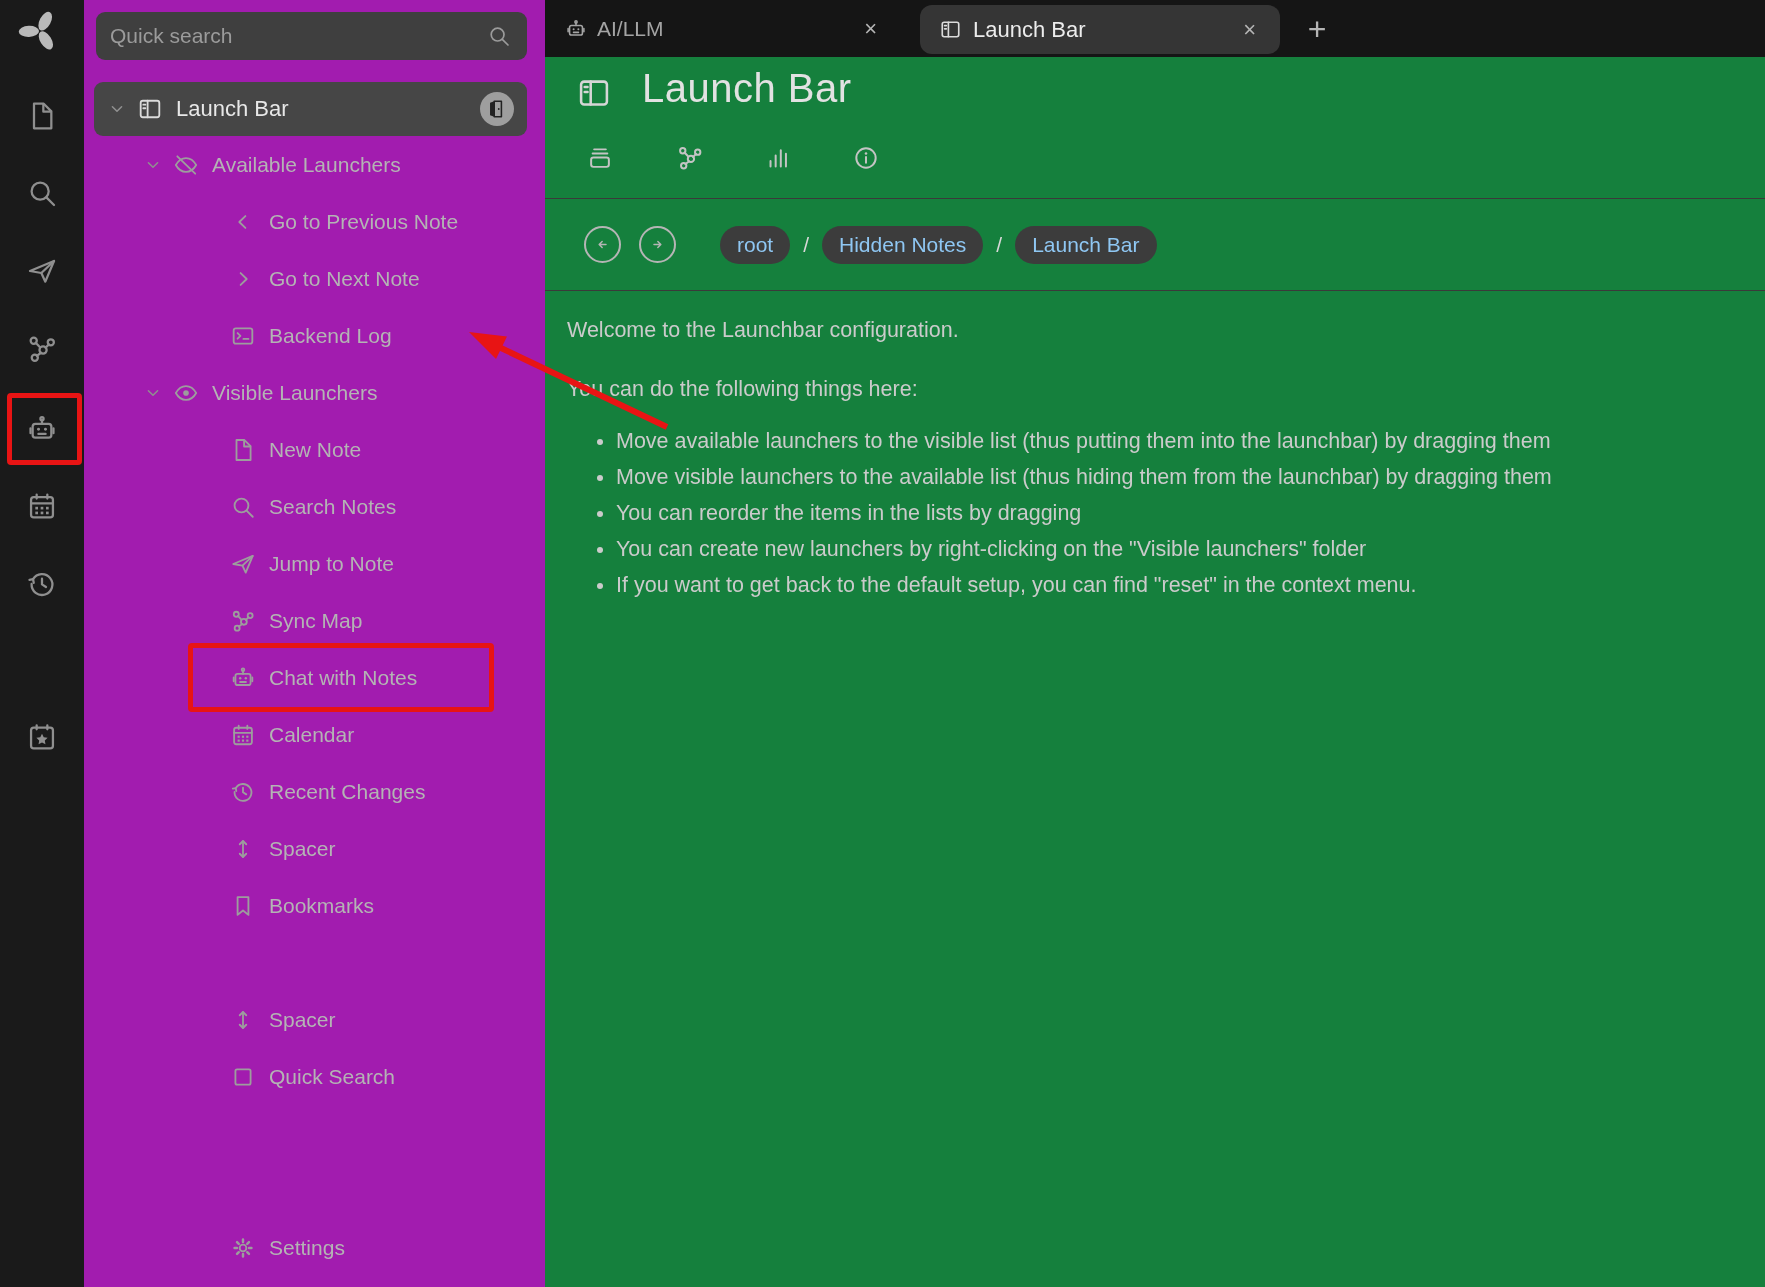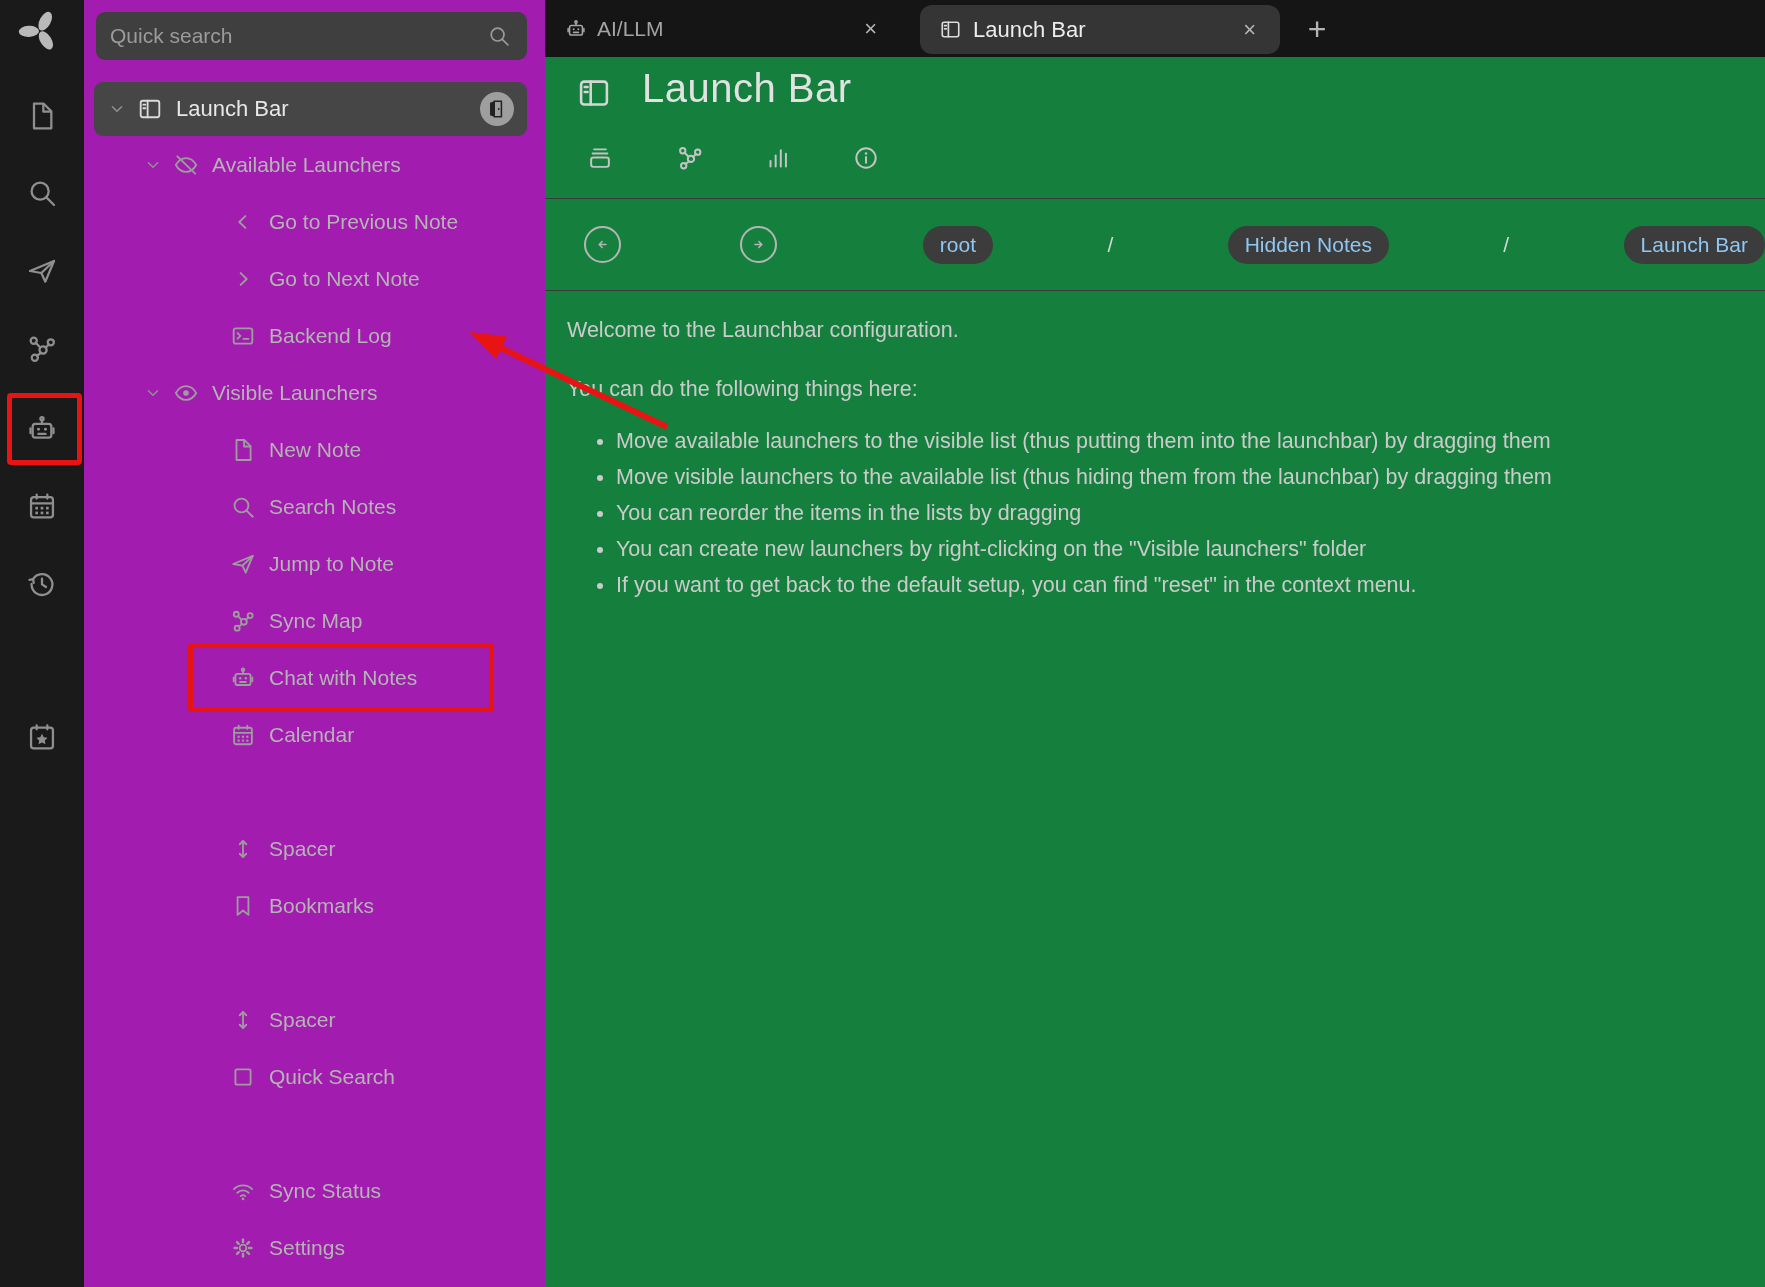--- a/index.html
+++ b/index.html
@@ -52,21 +52,21 @@
   #newtab { position:absolute; left:752px; top:9px; width:40px; height:40px; display:flex; align-items:center;
             justify-content:center; color:#b5b5b5; font-size:32px; cursor:pointer; }
 
   #title-row { position:absolute; left:0; top:66px; display:flex; align-items:center; }
   #title-icon { width:36px; height:36px; color:#d6d6d6; margin:8px 0 0 31px; }
   #page-title { color:#e2e2e2; font-size:40px; font-weight:400; margin-left:30px; letter-spacing:.5px; }
   .ribbon { position:absolute; top:144px; width:44px; height:30px; color:#c4c4c4; cursor:pointer; }
   .ribbon svg { width:28px; height:28px; margin:auto; }
 
   #crumb-row { position:absolute; left:0; top:198px; width:1220px; height:93px; border-top:1px solid #3a3a3a;
-               border-bottom:1px solid #3a3a3a; display:flex; align-items:center; padding-left:39px;justify-content:space-between; }
+               border-bottom:1px solid #3a3a3a; display:flex; align-items:center; padding-left:39px; }
   .nav-circle { width:37px; height:37px; border-radius:50%; border:2.5px solid #b5b5b5; color:#b5b5b5;
                 display:flex; align-items:center; justify-content:center; cursor:pointer; flex:0 0 auto; }
   .nav-circle svg { width:21px; height:21px; }
   #crumb-back { margin-right:18px; }
   #crumb-fwd { margin-right:44px; }
   .crumb-pill { height:38px; background:#3c3c3c; border-radius:19px; color:#8fc7f3; font-size:21px;
                 display:flex; align-items:center; padding:0 17px; cursor:pointer; flex:0 0 auto; }
   .crumb-sep { color:#d8d8d8; font-size:21px; margin:0 13px; }
 
   #note-body { position:absolute; left:0; top:291px; width:1220px; padding:27px 30px 0 22px; color:#cbcbcb;
@@ -411,20 +411,26 @@
         <use href="#i-robot"></use>
       </svg>
     <span>Chat with Notes</span>
   </div>
   <div class="trow lvl2" style="top:706px">
     <svg class="ticon">
         <use href="#i-calendar"></use>
       </svg>
     <span>Calendar</span>
   </div>
+  <div class="trow lvl2" style="top:763px">
+    <svg class="ticon">
+        <use href="#i-history"></use>
+      </svg>
+    <span>Recent Changes</span>
+  </div>
   <div class="trow lvl2" style="top:820px">
     <svg class="ticon">
         <use href="#i-updown"></use>
       </svg>
     <span>Spacer</span>
   </div>
   <div class="trow lvl2" style="top:877px">
     <svg class="ticon">
         <use href="#i-bookmark"></use>
       </svg>
@@ -434,26 +440,20 @@
     <svg class="ticon">
         <use href="#i-updown"></use>
       </svg>
     <span>Spacer</span>
   </div>
   <div class="trow lvl2" style="top:1048px">
     <svg class="ticon">
         <use href="#i-square"></use>
       </svg>
     <span>Quick Search</span>
-  </div>
-  <div class="trow lvl2" style="top:1162px">
-    <svg class="ticon">
-        <use href="#i-wifi"></use>
-      </svg>
-    <span>Sync Status</span>
   </div>
   <div class="trow lvl2" style="top:1219px">
     <svg class="ticon">
         <use href="#i-gear"></use>
       </svg>
     <span>Settings</span>
   </div>
 </section>
 
 <main id="main">

